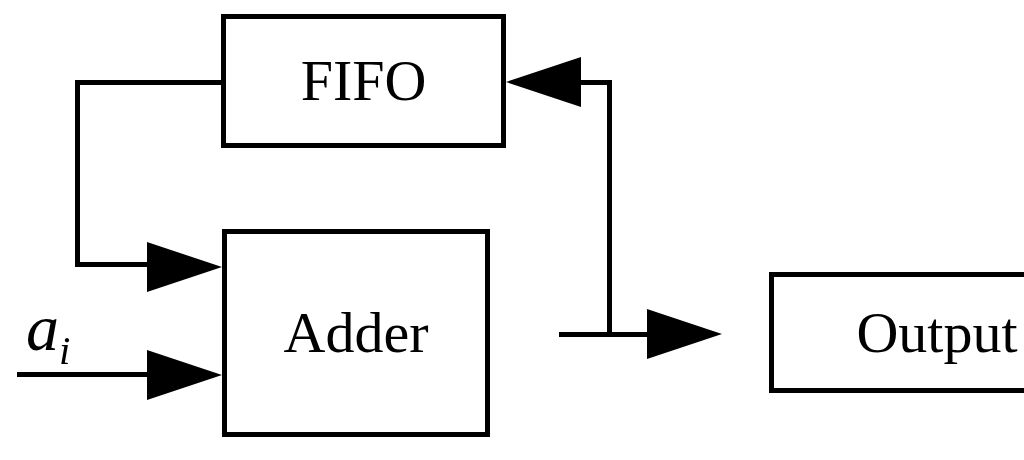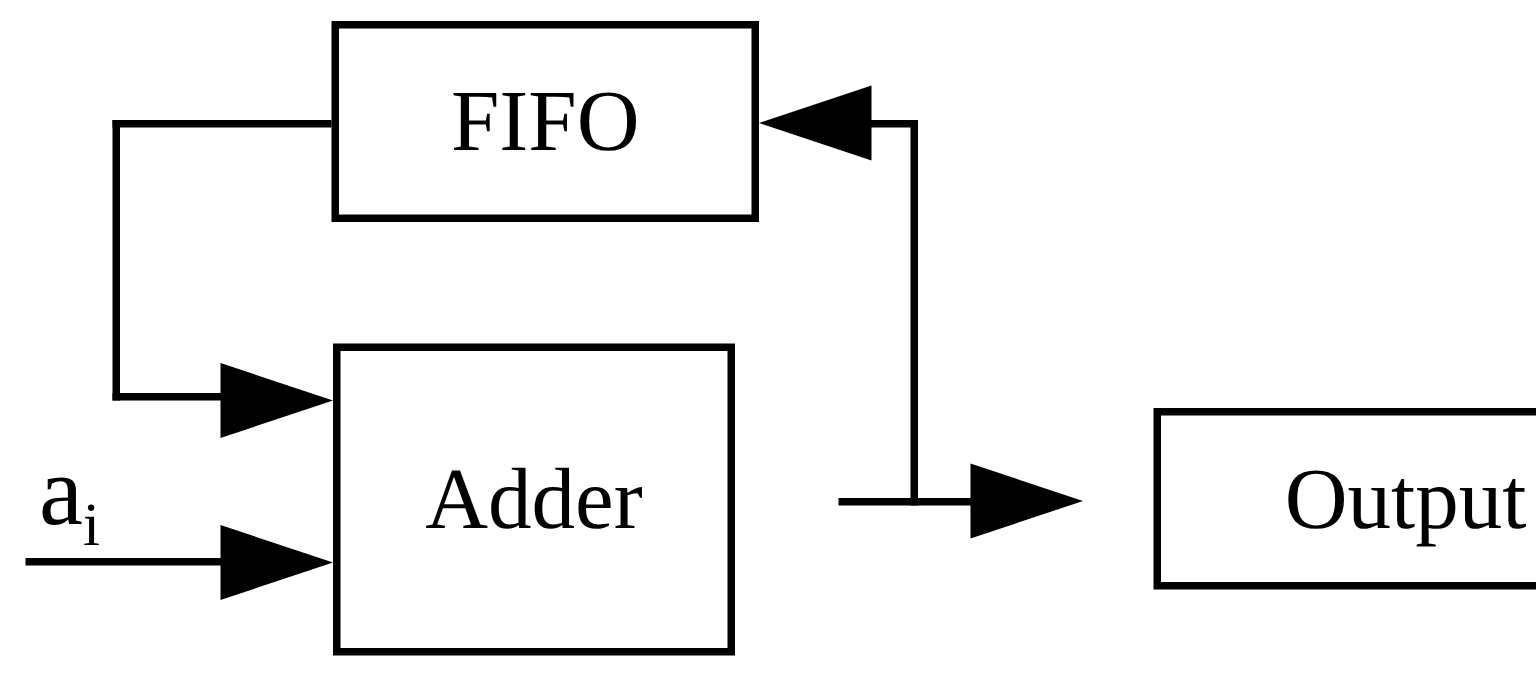--- a/index.html
+++ b/index.html
@@ -59,20 +59,21 @@
   .arrow-adder-in2 { left: 147px; top: 350px; }
   .arrow-output-in { left: 647px; top: 309px; }
   .arrow-fifo-in   { left: 506px; top: 57px; }
 
   .signal-label {
     position: absolute;
     left: 26px;
     top: 295px;
     font-size: 66px;
     line-height: 1;
+    font-style: italic;
     white-space: nowrap;
   }
   .signal-label sub {
     font-size: 0.62em;
     line-height: 0;
   }
 </style>
 </head>
 <body>
 

